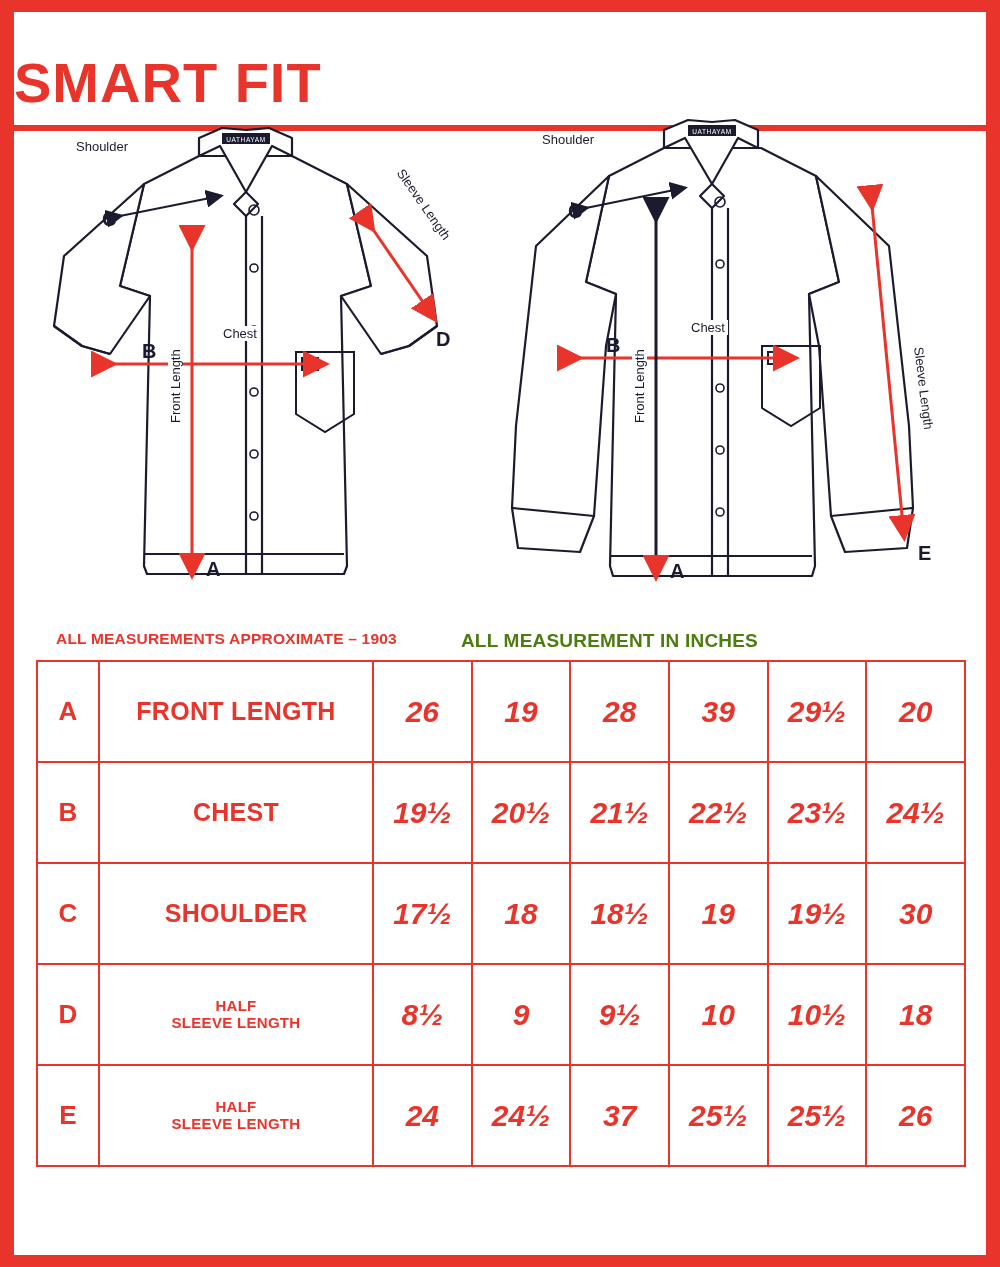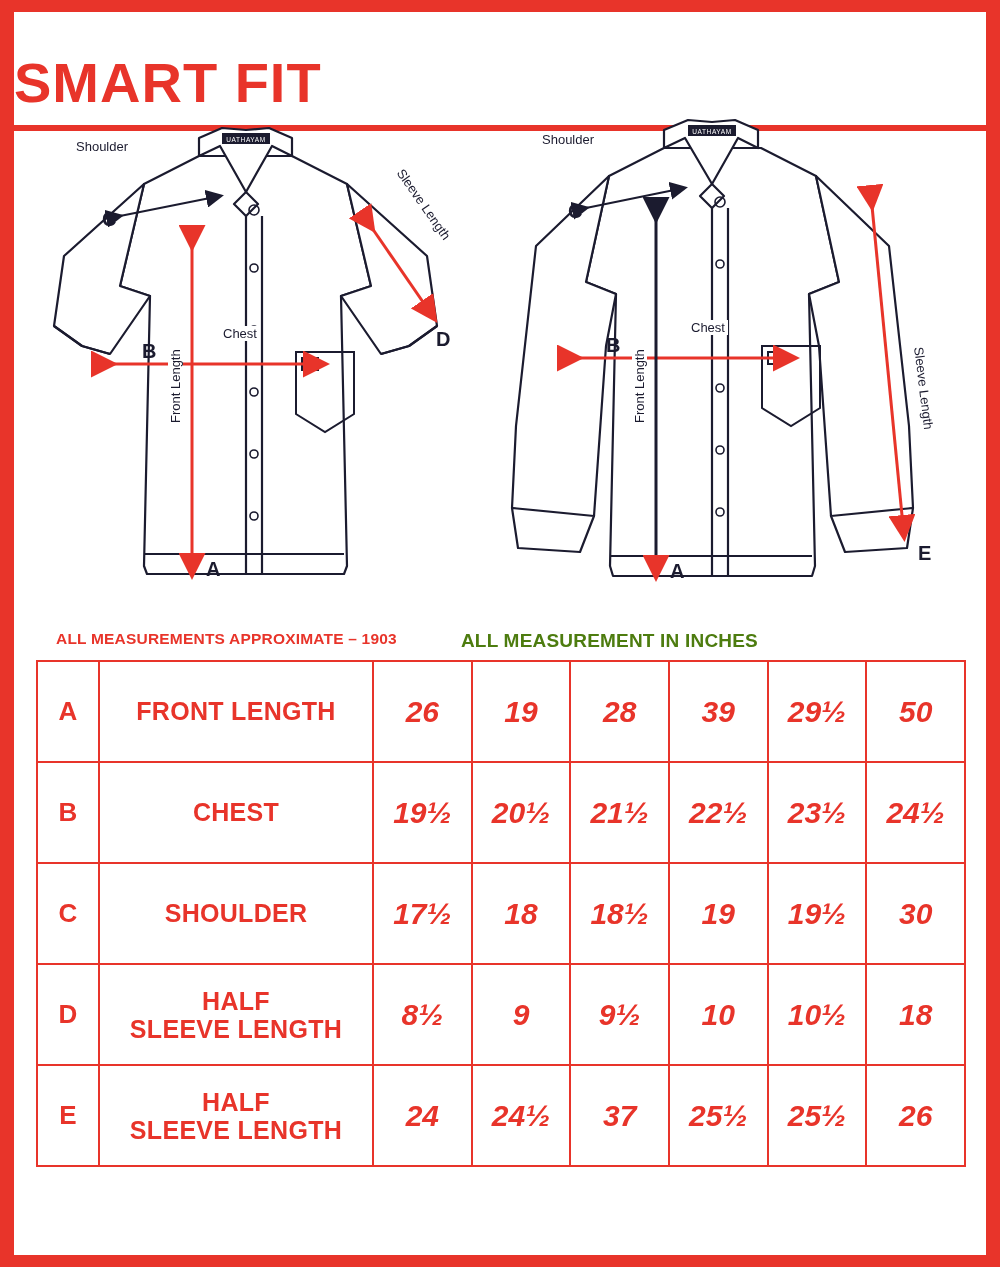--- a/index.html
+++ b/index.html
@@ -73,21 +73,21 @@
     font-size:25px;
   }
   .hdr .desc-cell .s-word{
     position:absolute;right:18px;top:50%;transform:translateY(-50%);
     font-size:23px;
   }
   .hdr .desc-cell .slash{
     position:absolute;right:96px;top:8px;height:72px;width:2px;
     background:#e8342a;transform:rotate(22deg);
   }
-  .desc-two{line-height:1.12;font-size:25px;}
+  .desc-two{line-height:1.12;font-size:15px;}
   .num{font-size:30px;font-weight:bold;font-style:italic;}
 </style>
 </head>
 <body>
 
 <div class="page">
 
   <div class="title-bar">
     <div class="title">SMART FIT</div>
   </div>
@@ -230,21 +230,21 @@
     <tbody>
 
       <tr class="row">
         <td class="c-key">A</td>
         <td class="c-desc">FRONT LENGTH</td>
         <td class="num">26</td>
         <td class="num">19</td>
         <td class="num">28</td>
         <td class="num">39</td>
         <td class="num">29½</td>
-        <td class="num">50</td>
+        <td class="num">20</td>
       </tr>
 
       <tr class="row">
         <td class="c-key">B</td>
         <td class="c-desc">CHEST</td>
         <td class="num">19½</td>
         <td class="num">20½</td>
         <td class="num">21½</td>
         <td class="num">22½</td>
         <td class="num">23½</td>

